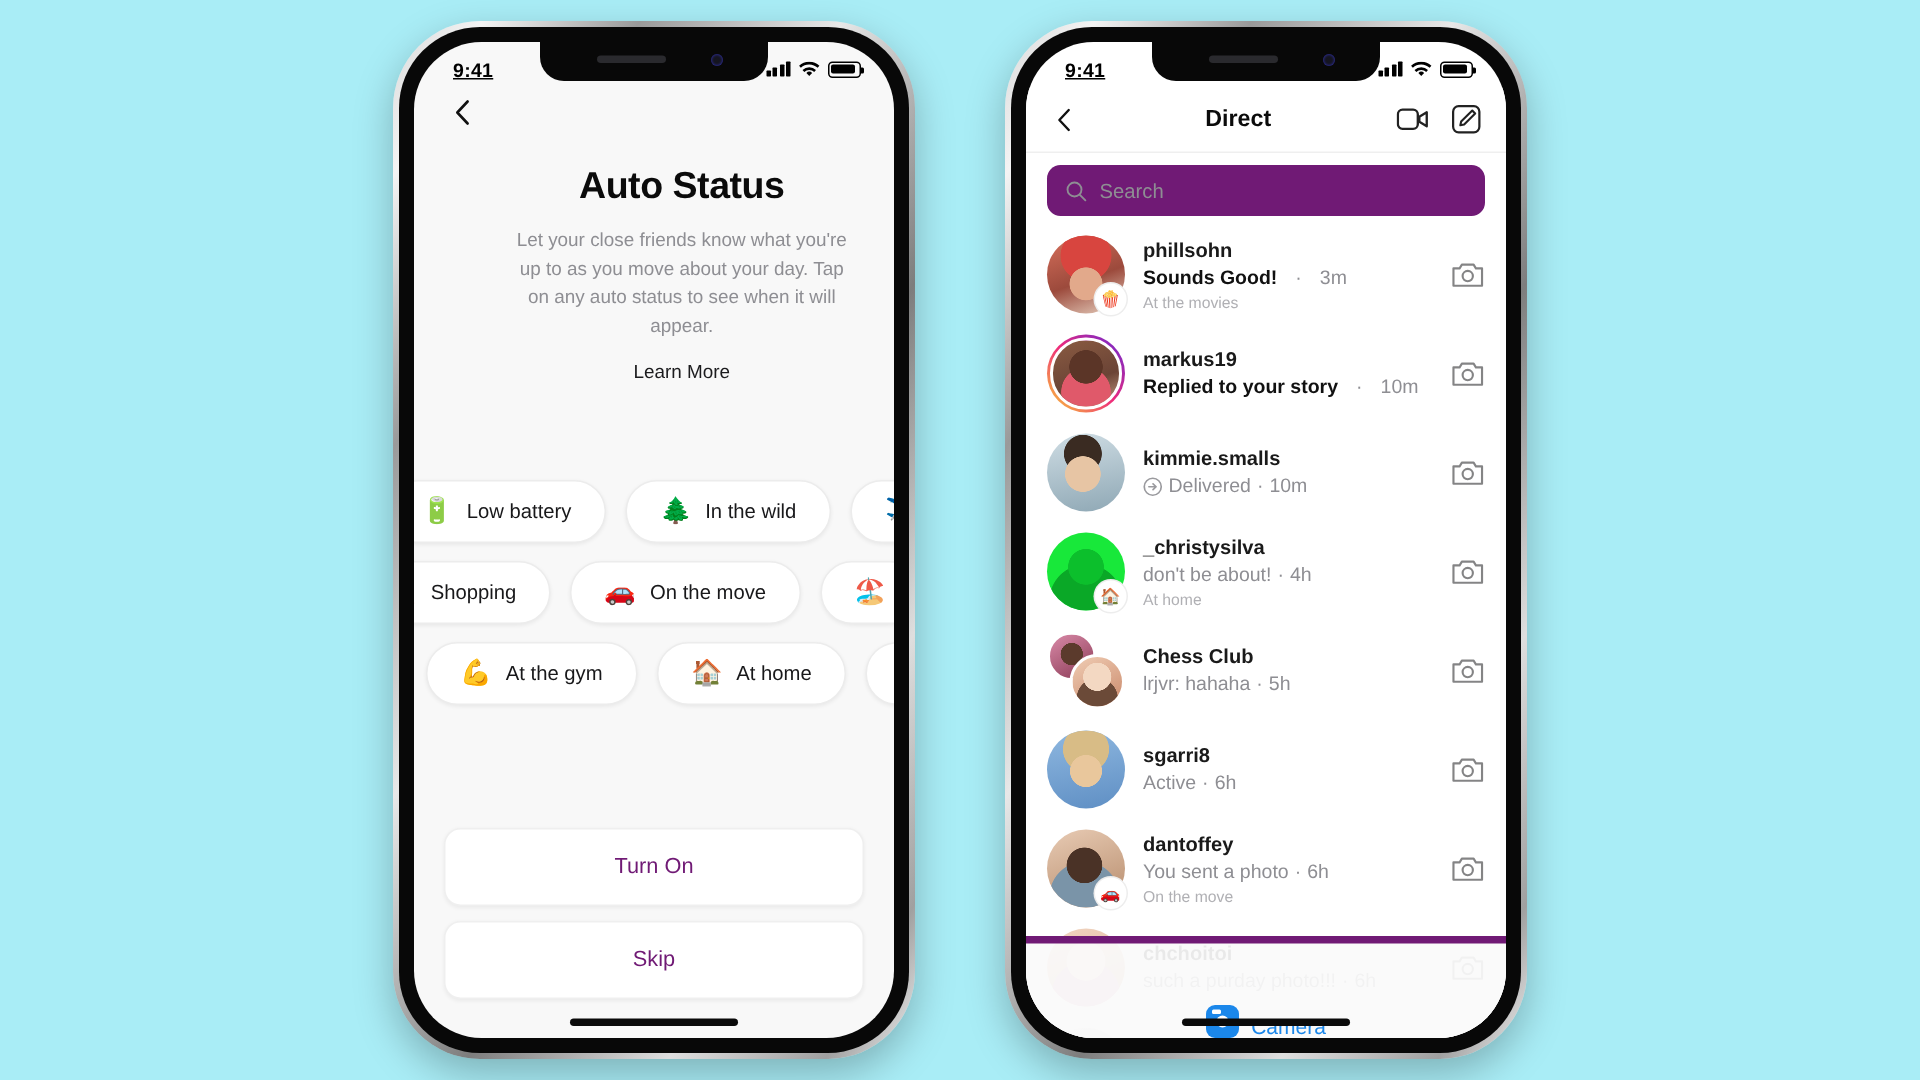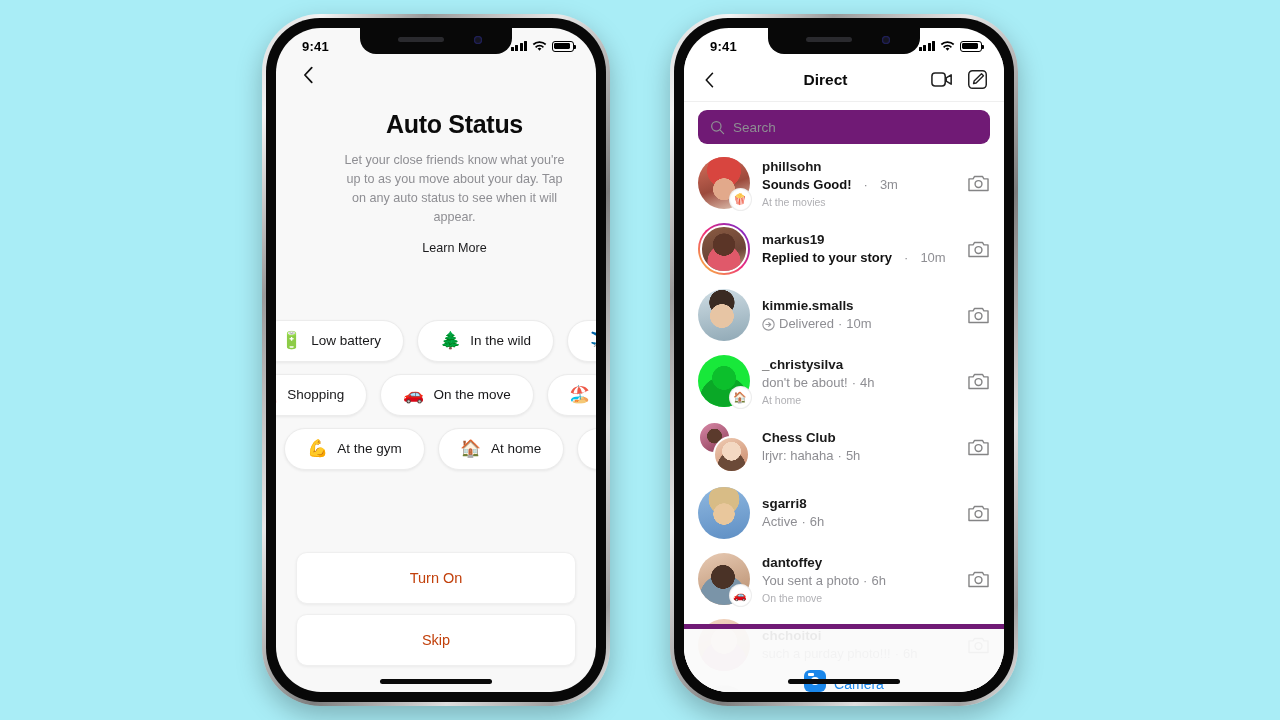--- a/index.html
+++ b/index.html
@@ -86,20 +86,21 @@
 
   
   .statusbar {
     position: relative;
     height: 30px;
     display: flex;
     align-items: center;
     justify-content: space-between;
     padding: 6px 22px 0 26px;
     z-index: 30;
+    text-decoration: underline;
   }
   .status-time {
     font-size: 13px;
     font-weight: bold;
     color: #000;
     letter-spacing: .2px;
   }
   .status-icons {
     display: flex;
     align-items: center;
@@ -190,21 +191,21 @@
   .action-btn {
     height: 52px;
     border-radius: 11px;
     background: #fff;
     border: 1px solid #efefef;
     box-shadow: 0 1px 3px rgba(0,0,0,0.06);
     display: flex;
     align-items: center;
     justify-content: center;
     font-size: 14.5px;
-    color: #c2410c;
+    color: #701a75;
   }
 
   
   .dm-screen { display:flex; flex-direction: column; height: 100%; background:#fff; }
   .dm-header {
     height: 44px;
     display: flex;
     align-items: center;
     padding: 0 16px;
     border-bottom: 1px solid #efefef;

